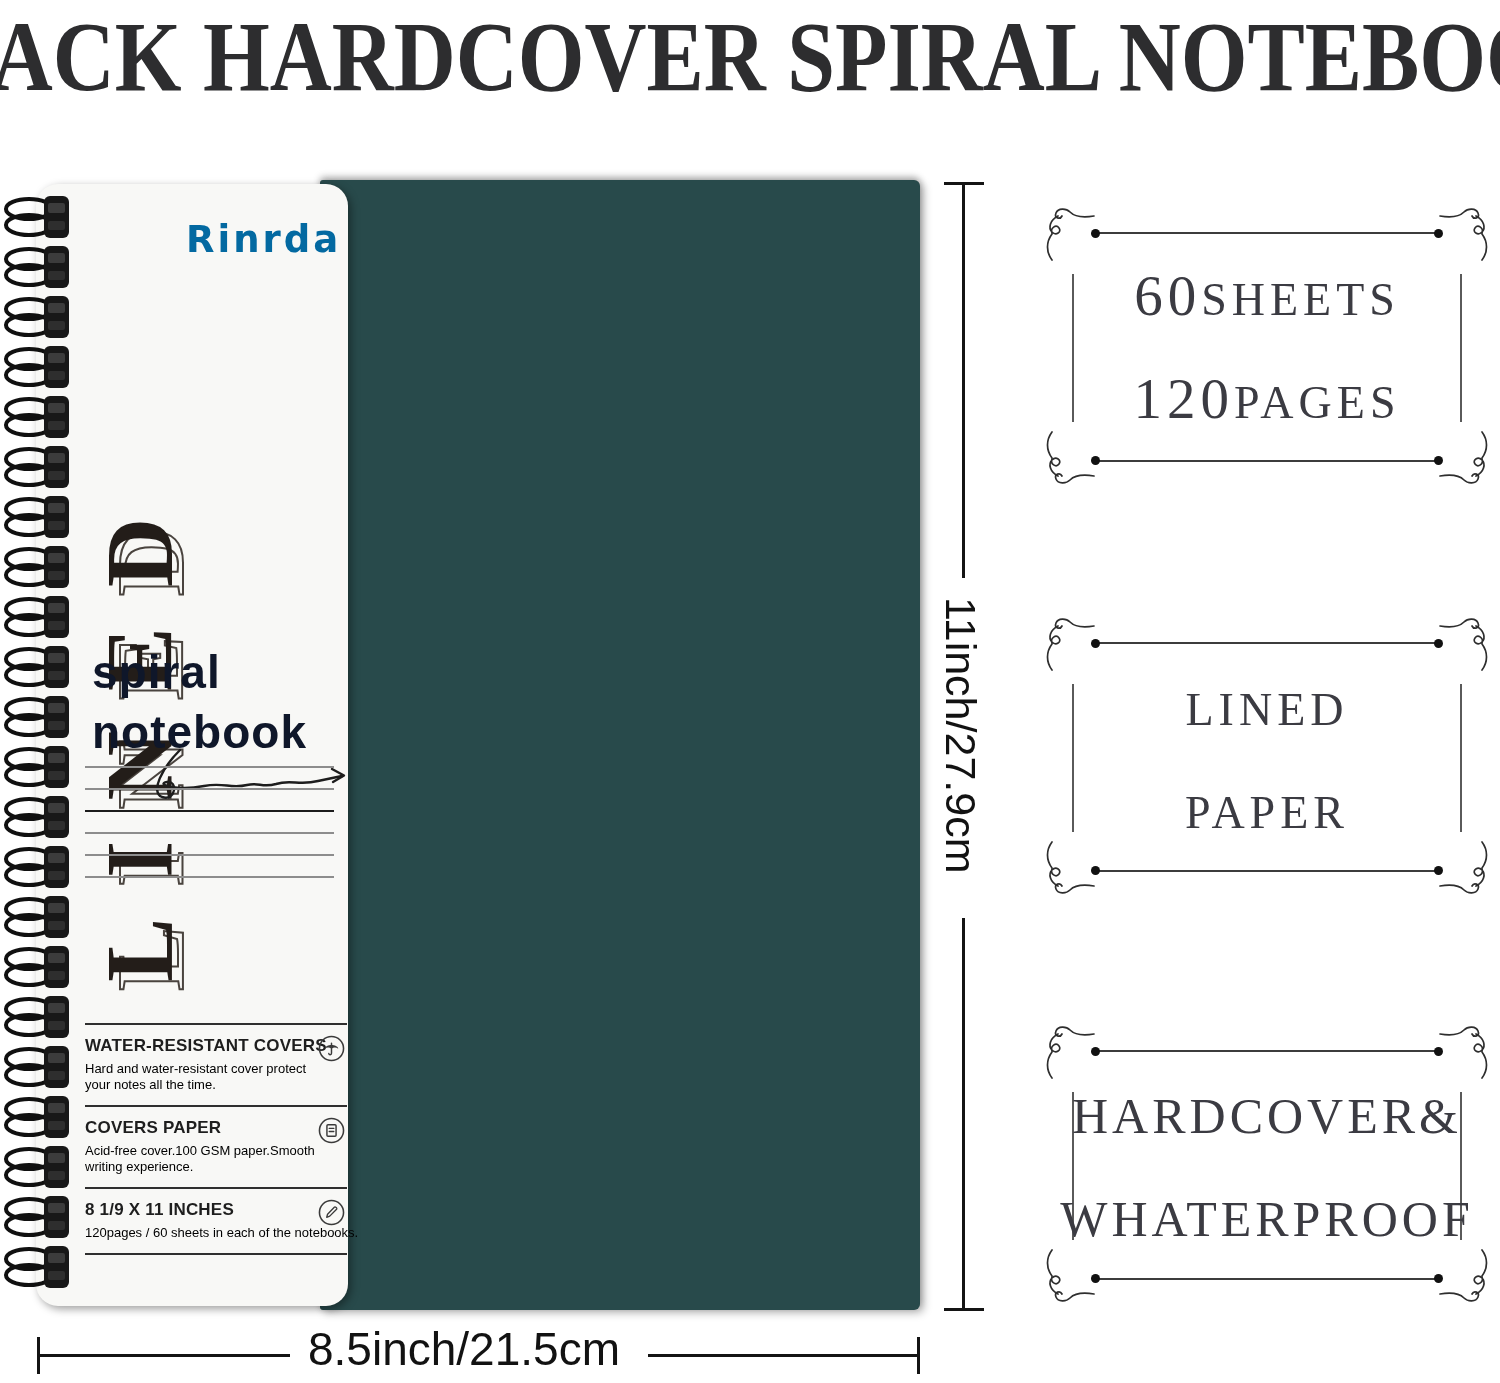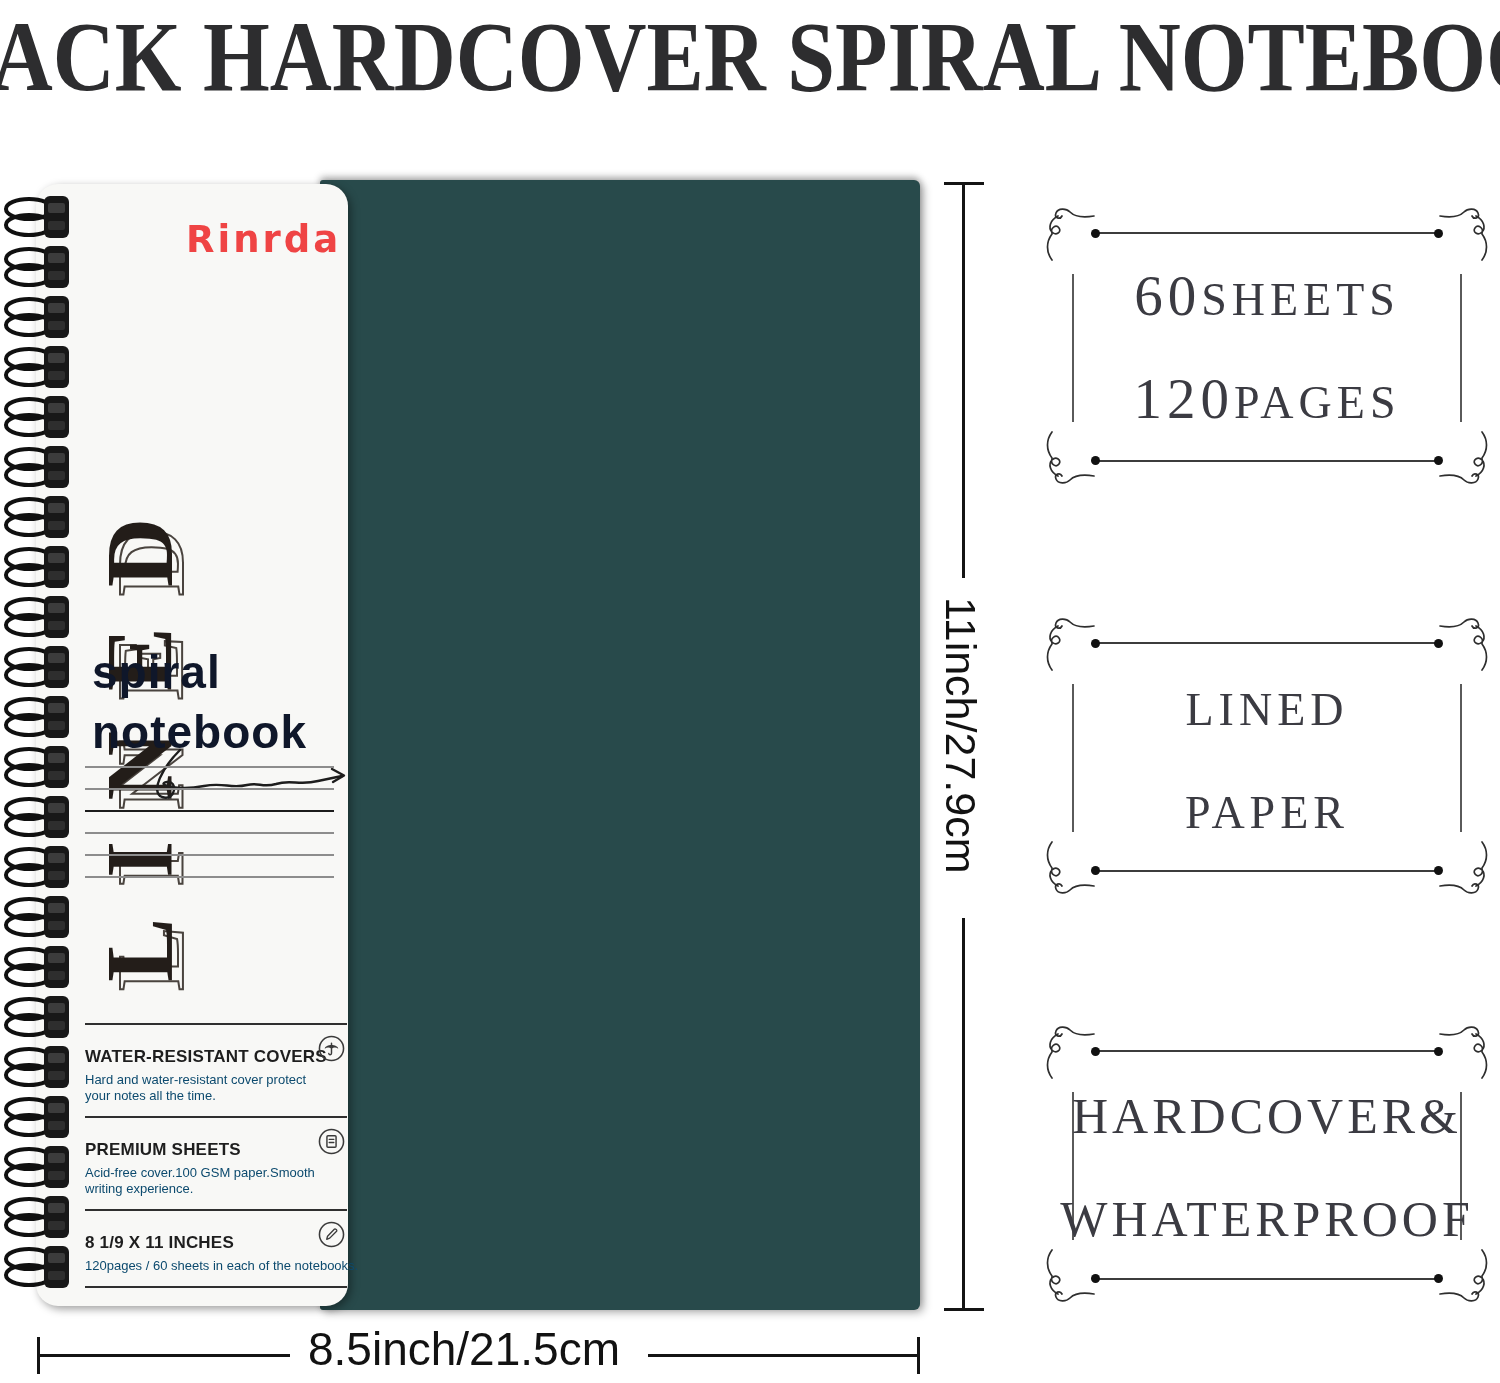--- a/index.html
+++ b/index.html
@@ -15,42 +15,42 @@
   
   .cover-green{position:absolute;left:320px;top:180px;width:600px;height:1130px;
                background:#284a4b;border-radius:3px 6px 6px 3px;
                box-shadow:0 -3px 7px rgba(0,0,0,.30),4px 3px 8px rgba(0,0,0,.28);}
   .cover-white{position:absolute;left:36px;top:184px;width:312px;height:1122px;
                background:#f8f8f6;border-radius:22px;
                box-shadow:3px 3px 8px rgba(0,0,0,.38);}
   .spiral{position:absolute;left:0;top:180px;}
 
   .brand{position:absolute;left:186px;top:218px;font-family:"DejaVu Sans",sans-serif;
-         font-weight:bold;font-size:37px;color:#ef4444;letter-spacing:3px;}
+         font-weight:bold;font-size:37px;color:#0369a1;letter-spacing:3px;}
 
   .vert{writing-mode:vertical-rl;}
   .cover-word{position:absolute;left:84px;top:272px;height:710px;
               writing-mode:vertical-rl;transform:rotate(180deg);
               font-family:"Liberation Serif",serif;font-weight:bold;font-size:96px;
               letter-spacing:40px;color:#231d19;}
   .cover-word.outline{left:95px;top:281px;color:transparent;
               -webkit-text-stroke:2px #4a443f;}
 
   .cover-sub{position:absolute;left:92px;top:642px;font-size:46px;font-weight:600;
              color:#0f172a;line-height:60px;letter-spacing:1px;}
   .squiggle{position:absolute;left:146px;top:744px;}
 
   .ruled{position:absolute;left:85px;top:766px;width:249px;}
   .ruled .ln{height:0;border-top:2px solid #8d8d8d;margin-bottom:20px;}
   .ruled .ln.dark{border-top:2px solid #1c1c1c;}
 
   .features{position:absolute;left:85px;top:1023px;width:262px;border-bottom:2px solid #2f2f2f;}
-  .feature{position:relative;border-top:2px solid #2f2f2f;padding:22px 0 12px;}
+  .feature{position:relative;border-top:2px solid #2f2f2f;padding:11px 0 12px;}
   .feature-title{font-size:17px;font-weight:bold;color:#1e1e1e;letter-spacing:.2px;}
-  .feature-desc{font-size:13px;color:#0c4a6e;line-height:16px;margin-top:5px;width:238px;}
+  .feature-desc{font-size:13px;color:#000000;line-height:16px;margin-top:5px;width:238px;}
   .feature-desc.nw{white-space:nowrap;width:auto;}
   .feature-icon{position:absolute;right:2px;top:10px;}
 
   
   .dim{background:#141414;position:absolute;}
   .dim-v-seg1{left:962px;top:183px;width:3px;height:395px;}
   .dim-v-seg2{left:962px;top:918px;width:3px;height:392px;}
   .dim-v-ticktop{left:944px;top:182px;width:40px;height:3px;}
   .dim-v-tickbot{left:944px;top:1308px;width:40px;height:3px;}
   .dim-h-seg1{left:38px;top:1354px;width:252px;height:3px;}
@@ -164,21 +164,21 @@
     <div class="feature">
       <div class="feature-title">WATER-RESISTANT COVERS</div>
       <div class="feature-desc">Hard and water-resistant cover protect your notes all the time.</div>
       <svg class="feature-icon" width="27" height="27" viewBox="0 0 26 26">
         <circle cx="13" cy="13" r="11.6" fill="none" stroke="#3a3a3a" stroke-width="1.5"></circle>
         <path d="M6.5,13.2 C7.2,8.4 18.8,8.4 19.5,13.2 C17.2,11.6 15.2,11.6 13,13.2 C10.8,11.6 8.8,11.6 6.5,13.2 Z" fill="#3a3a3a"></path>
         <path d="M13,8 L13,13.5 M13,13.5 L13,17.6 C13,19.4 10.6,19.4 10.4,17.8" fill="none" stroke="#3a3a3a" stroke-width="1.4" stroke-linecap="round"></path>
       </svg>
     </div>
     <div class="feature">
-      <div class="feature-title">PREMIUM SHEETS</div>
+      <div class="feature-title">COVERS PAPER</div>
       <div class="feature-desc">Acid-free cover.100 GSM paper.Smooth writing experience.</div>
       <svg class="feature-icon" width="27" height="27" viewBox="0 0 26 26">
         <circle cx="13" cy="13" r="11.6" fill="none" stroke="#3a3a3a" stroke-width="1.5"></circle>
         <rect x="8.6" y="7.4" width="8.8" height="11.2" rx="1" fill="none" stroke="#3a3a3a" stroke-width="1.4"></rect>
         <path d="M10.8,11 L15.2,11 M10.8,14 L15.2,14" stroke="#3a3a3a" stroke-width="1.3" stroke-linecap="round"></path>
       </svg>
     </div>
     <div class="feature">
       <div class="feature-title">8 1/9 X 11 INCHES</div>
       <div class="feature-desc nw">120pages / 60 sheets in each of the notebooks.</div>

